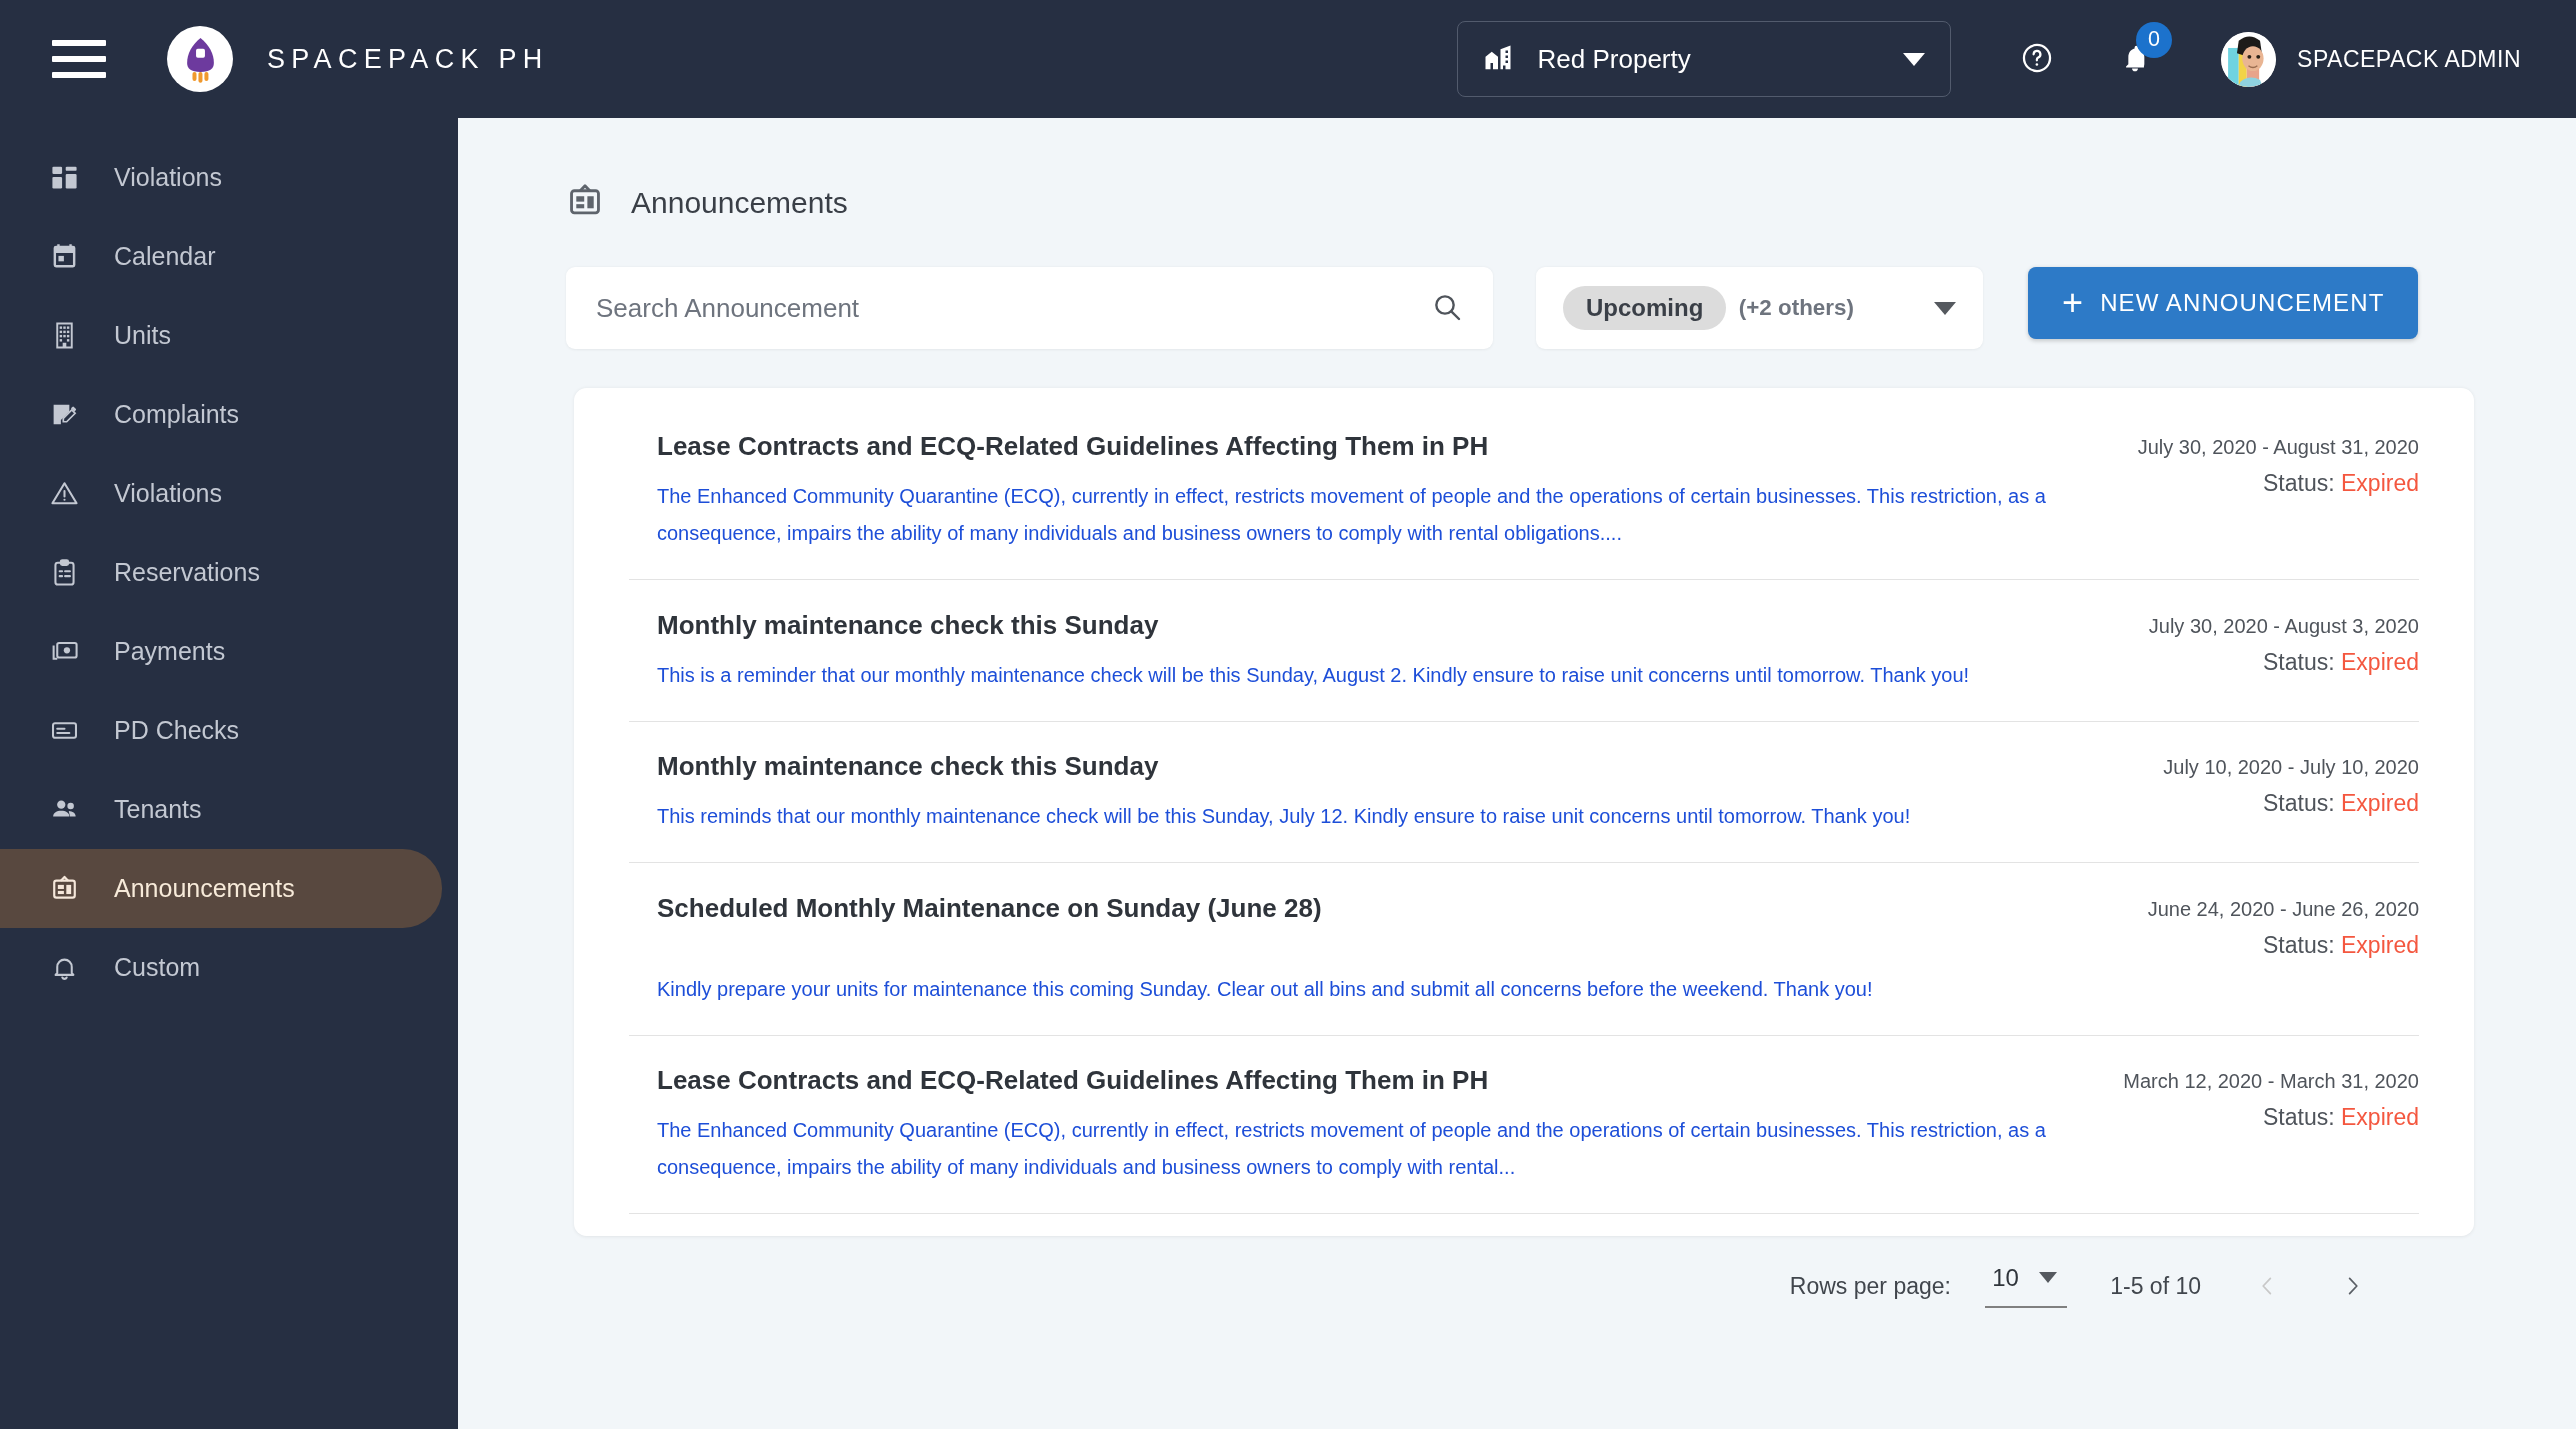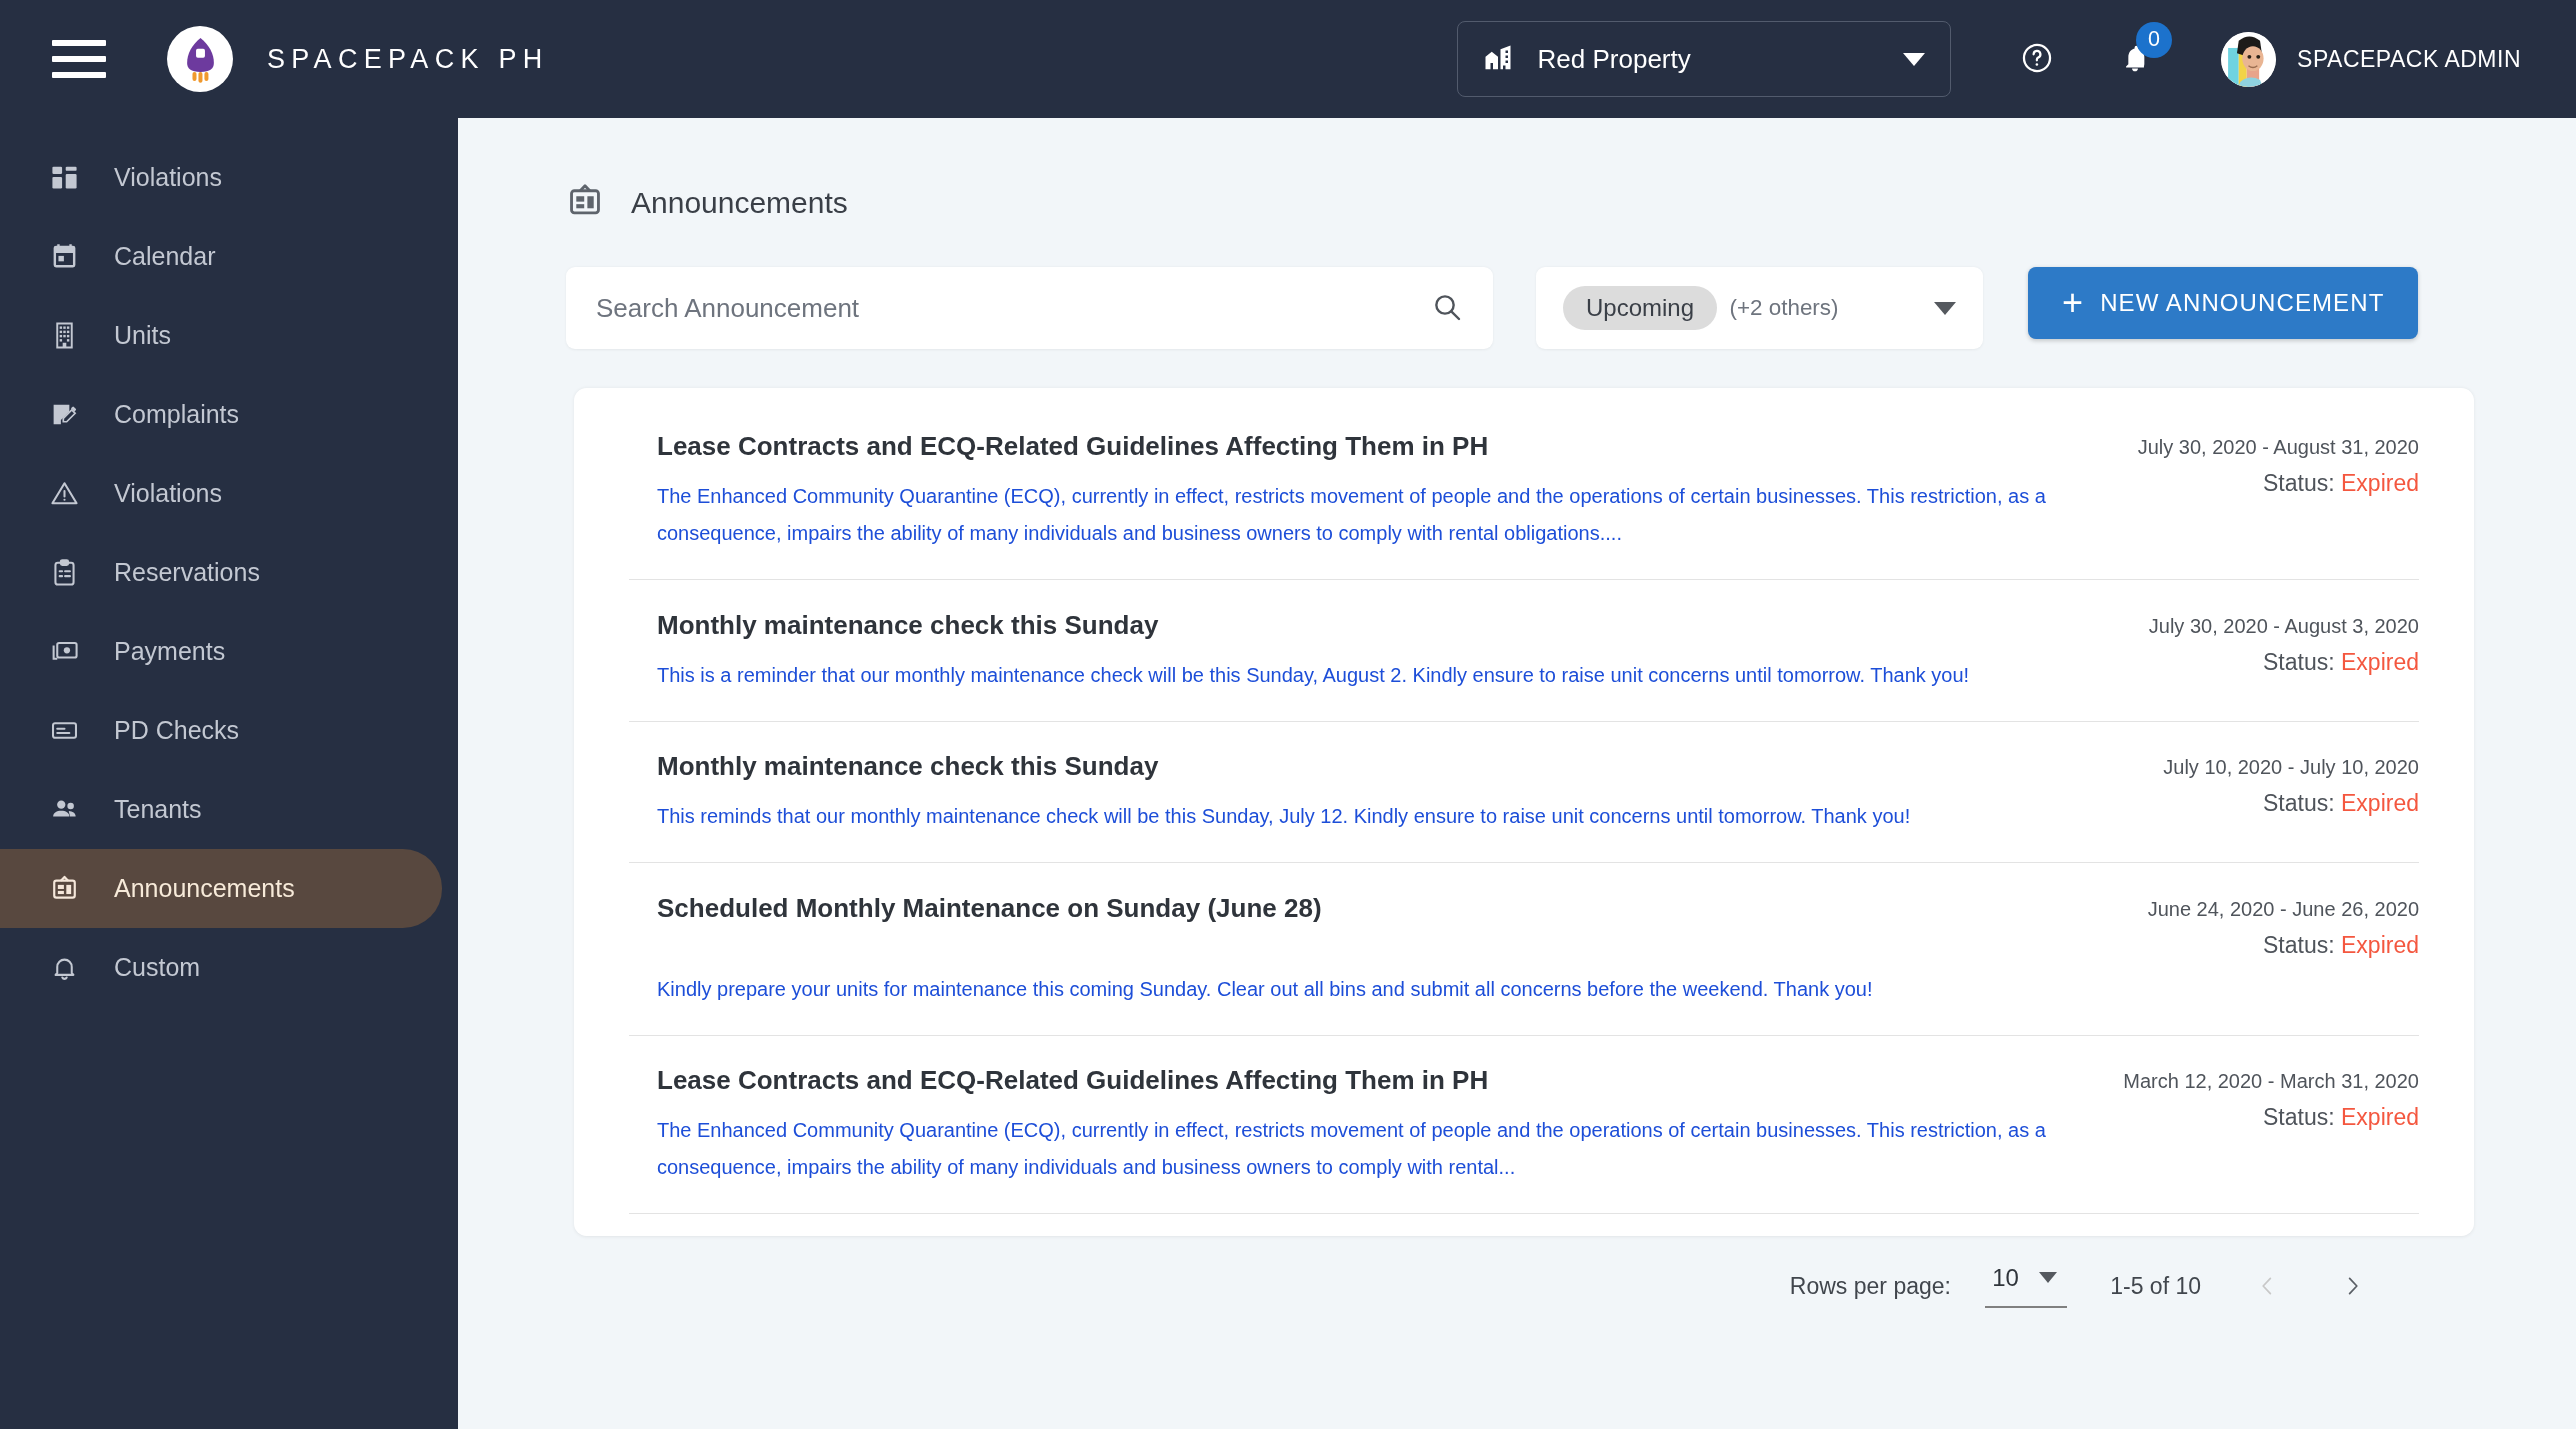--- a/index.html
+++ b/index.html
@@ -114,20 +114,21 @@
     background: transparent;
   }
   .search-input::placeholder { color: #6e747e; }
 
   .filter-box {
     width: 447px; height: 82px; margin-left: 43px;
     background: #ffffff; border-radius: 9px;
     display: flex; align-items: center; padding: 0 27px;
     box-shadow: 0 0.9px 2.7px rgba(0,0,0,.06);
     cursor: pointer;
+    font-weight: bold;
   }
   .chip {
     background: #dcdcdc; border-radius: 27px;
     padding: 8px 23px; font-size: 24px; color: #3a3f47;
   }
   .filter-extra { font-size: 22.4px; color: #6e747e; margin-left: 12.5px; flex: 1; }
   .caret-dark {
     width: 0; height: 0;
     border-left: 11.6px solid transparent; border-right: 11.6px solid transparent;
     border-top: 13.4px solid #55595f;

